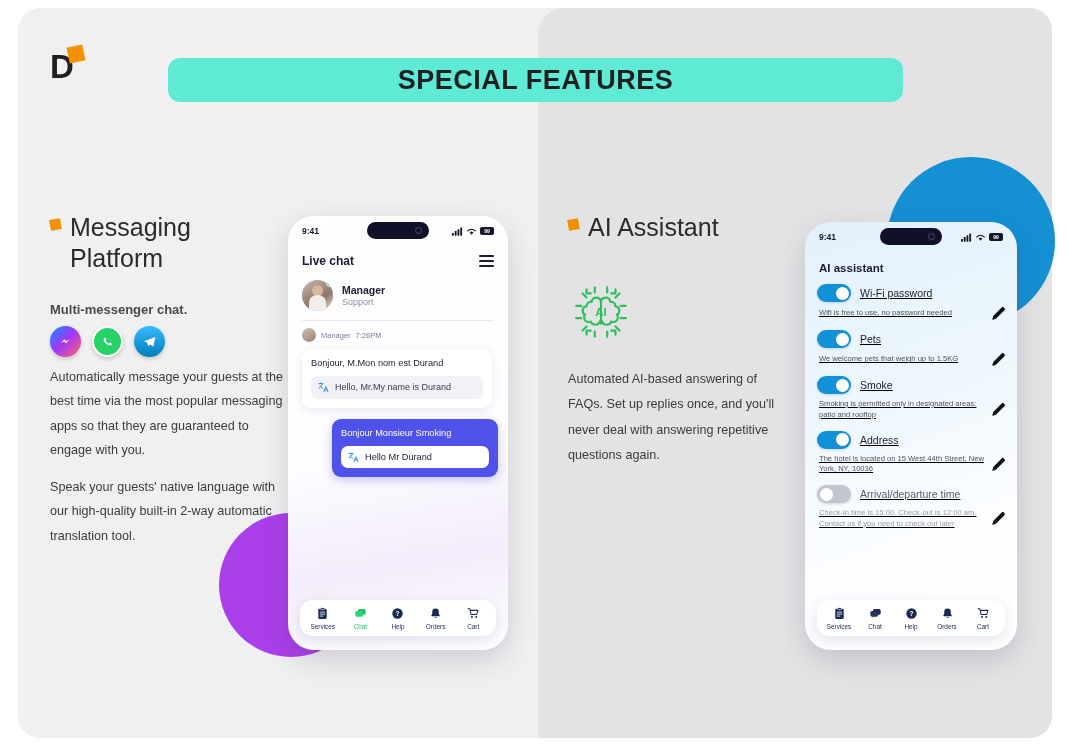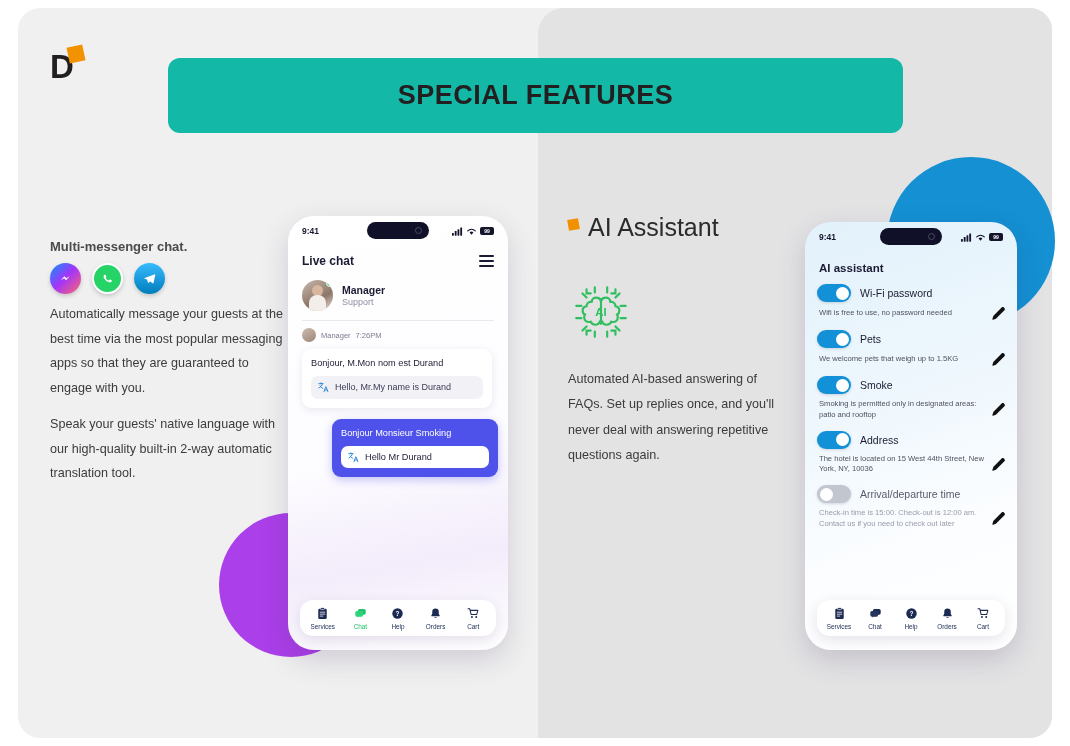--- a/index.html
+++ b/index.html
@@ -67,22 +67,22 @@
     position: absolute; left: 18px; top: 0px;
     width: 16px; height: 16px;
     background: #f39200;
     transform: rotate(-12deg);
   }
 
   
   .banner {
     position: absolute;
     left: 168px; top: 58px;
-    width: 735px; height: 75px;
-    background: #14b8a6;
+    width: 735px; height: 44px;
+    background: #5eead4;
     border-radius: 12px;
     display: flex; align-items: center; justify-content: center;
   }
   .banner-text {
     font-size: 27px; font-weight: bold;
     color: #231f20;
     letter-spacing: 0.5px;
   }
 
   
@@ -287,21 +287,21 @@
     align-items: center; gap: 3px; width: 36px;
   }
   .nav-lbl { font-size: 6.4px; color: #1b2a52; }
   .nav-active .nav-lbl { color: #23c16b; }
 
   
   .p2-title {
     font-size: 11.5px; font-weight: bold; color: #1b1b33;
     padding: 10px 14px 0 14px;
   }
-  .row { padding: 10px 12px 0 12px; }
+  .row { padding: 10px 12px 0 12px; text-decoration: underline; }
   .row-top { display: flex; align-items: center; gap: 9px; }
   .toggle {
     width: 34px; height: 18px; border-radius: 10px;
     position: relative; flex: 0 0 auto;
     background: #1291d8;
     box-shadow: 0 1px 3px rgba(0,0,0,.15);
   }
   .toggle-off { background: #c2c6cf; }
   .toggle::after {
     content: ""; position: absolute;
@@ -339,20 +339,24 @@
   <div class="logo">
     <div class="logo-d">D</div>
     <div class="logo-sq"></div>
   </div>
 
   <div class="banner">
     <div class="banner-text">SPECIAL FEATURES</div>
   </div>
 
   <div class="col col-left">
+    <div class="sec-head">
+      <div class="bullet-sq"></div>
+      <div class="sec-title">Messaging Platform</div>
+    </div>
 
     <div class="sub-title">Multi-messenger chat.</div>
 
     <div class="app-icons">
       <div class="app-icon ic-messenger">
         <svg width="19" height="19" viewBox="0 0 24 24">
             <path d="M12 2C6.3 2 2 6.2 2 11.8c0 3.2 1.4 6 3.7 7.8v3.8l3.4-1.9c.9.25 1.9.4 2.9.4 5.7 0 10-4.2 10-9.8S17.7 2 12 2z" fill="#fff" opacity="0"></path>
             <path d="M6 14.2l4.6-4.9 2.4 2.5 4.3-2.5-4.6 4.9-2.4-2.5z" fill="#fff"></path>
           </svg>
       </div>

